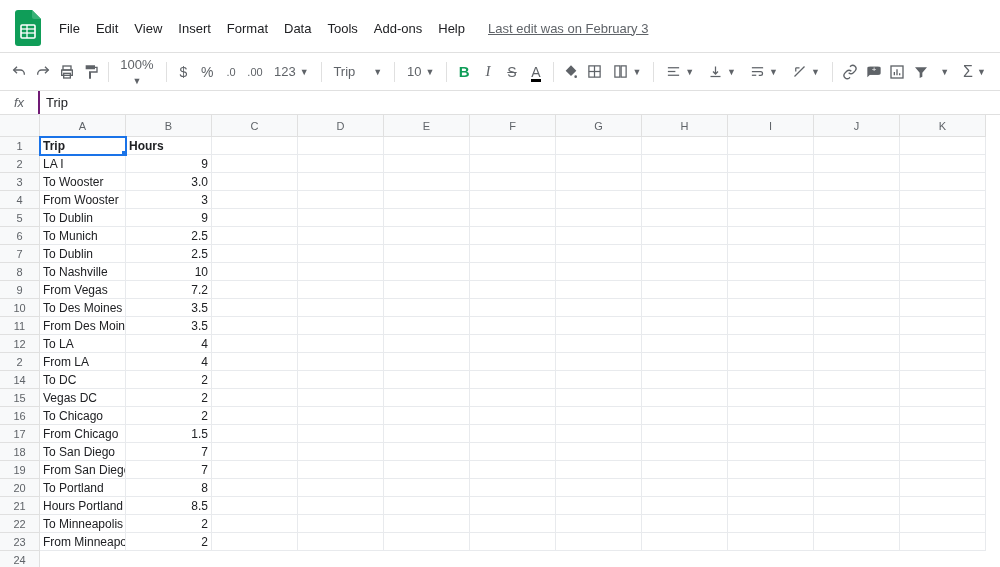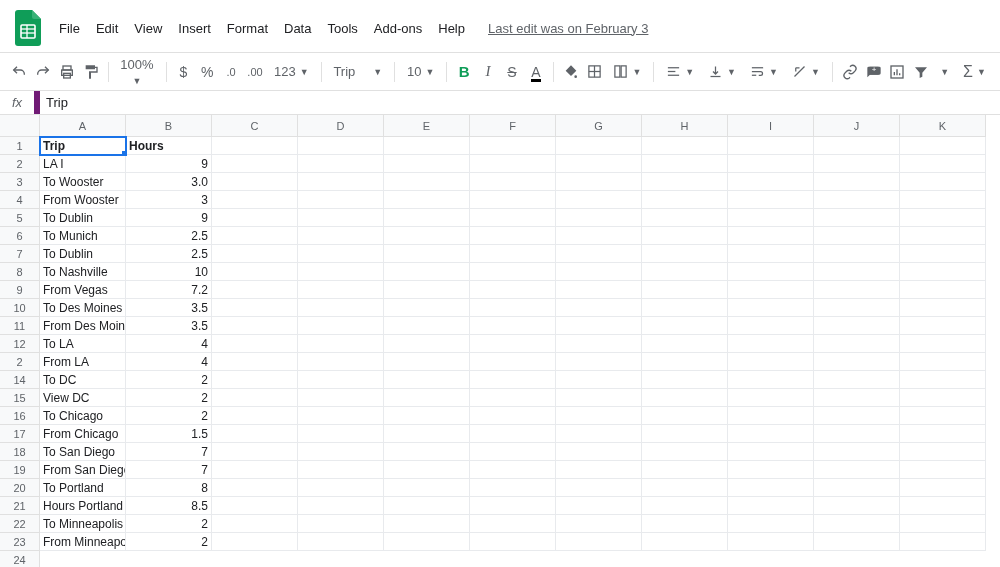--- a/index.html
+++ b/index.html
@@ -25,21 +25,21 @@
   .font-select { width: 70px; justify-content: space-between; }
   .size-select { width: 40px; justify-content: space-between; }
   .zoom-select { width: 46px; justify-content: center; flex-direction: column; }
   .bold-btn { font-weight: bold; color: #0f9d58; font-size: 15px; }
   .italic-btn { font-style: italic; font-family: serif; font-size: 15px; }
   .strike-btn { text-decoration: line-through; font-size: 14px; }
   .txtcolor { position: relative; }
   .txtcolor::after { content:''; position:absolute; bottom:3px; left:6px; right:6px; height:3px; background:#000; }
   
   .formula-bar { display: flex; align-items: center; height: 24px; border-bottom: 1px solid #e0e0e0; }
-  .fx { width: 40px; font-style: italic; color: #5f6368; font-size: 13px; border-right: 6px solid #701a75; height:100%; display:flex; align-items:center; justify-content:center;}
+  .fx { width: 40px; font-style: italic; color: #5f6368; font-size: 13px; border-right: 2px solid #701a75; height:100%; display:flex; align-items:center; justify-content:center;}
   .fx-val { padding-left: 6px; font-size: 13px; }
   .corner { width: 40px; height: 22px; background: #f8f9fa; border-right: 1px solid #e0e0e0; border-bottom: 1px solid #e0e0e0; }
   .col-headers { display: flex; height: 22px; }
   .col-h { background: #f8f9fa; border-right: 1px solid #e0e0e0; border-bottom: 1px solid #e0e0e0; display:flex; align-items:center; justify-content:center; font-size: 11px; color: #5f6368; cursor: pointer; }
   .row-headers { width: 40px; }
   .row-h { height: 18px; background: #f8f9fa; border-right: 1px solid #e0e0e0; border-bottom: 1px solid #e0e0e0; display:flex; align-items:center; justify-content:center; font-size: 11px; color: #5f6368; cursor: pointer; }
   .cells { flex: 1; }
   .row { display: flex; height: 18px; }
   .cell { border-right: 1px solid #e8eaed; border-bottom: 1px solid #e8eaed; font-size: 12px; padding: 1px 3px; display:flex; align-items:center; overflow: hidden; white-space: nowrap; }
   .cell.num { justify-content: flex-end; }
@@ -449,21 +449,21 @@
           <div class="cell" style="width: 86px;"></div>
           <div class="cell" style="width: 86px;"></div>
           <div class="cell" style="width: 86px;"></div>
           <div class="cell" style="width: 86px;"></div>
           <div class="cell" style="width: 86px;"></div>
           <div class="cell" style="width: 86px;"></div>
           <div class="cell" style="width: 86px;"></div>
           <div class="cell" style="width: 86px;"></div>
         </div>
         <div class="row">
-          <div class="cell" style="width: 86px;">View DC</div>
+          <div class="cell" style="width: 86px;">Vegas DC</div>
           <div class="cell num" style="width: 86px;">2</div>
           <div class="cell" style="width: 86px;"></div>
           <div class="cell" style="width: 86px;"></div>
           <div class="cell" style="width: 86px;"></div>
           <div class="cell" style="width: 86px;"></div>
           <div class="cell" style="width: 86px;"></div>
           <div class="cell" style="width: 86px;"></div>
           <div class="cell" style="width: 86px;"></div>
           <div class="cell" style="width: 86px;"></div>
           <div class="cell" style="width: 86px;"></div>

